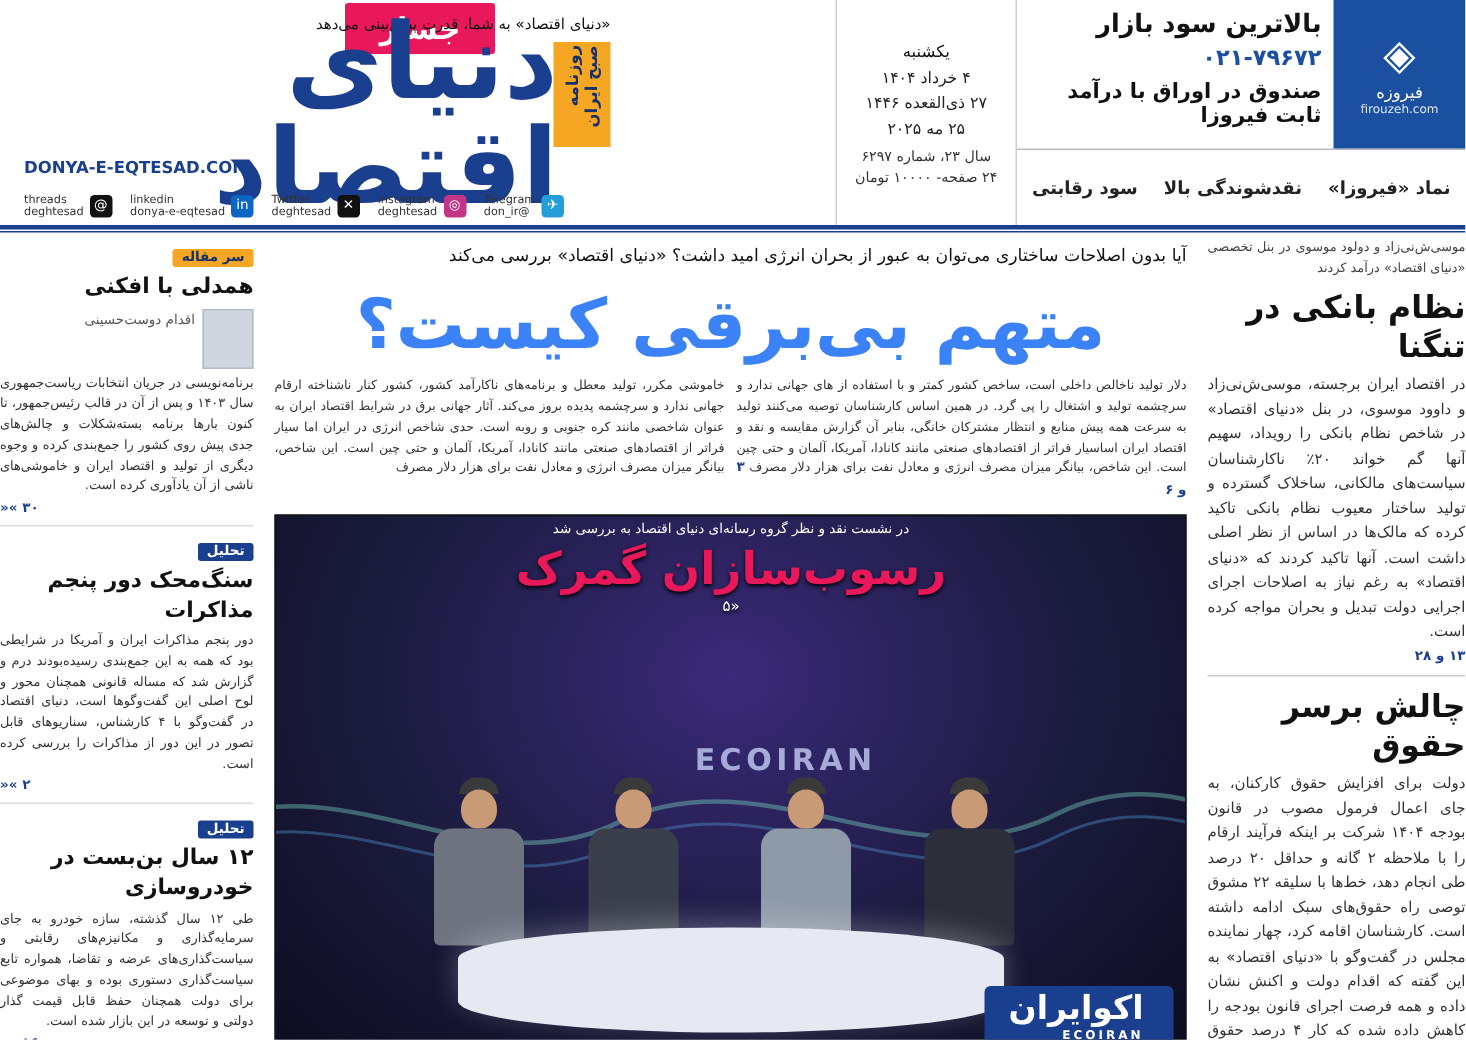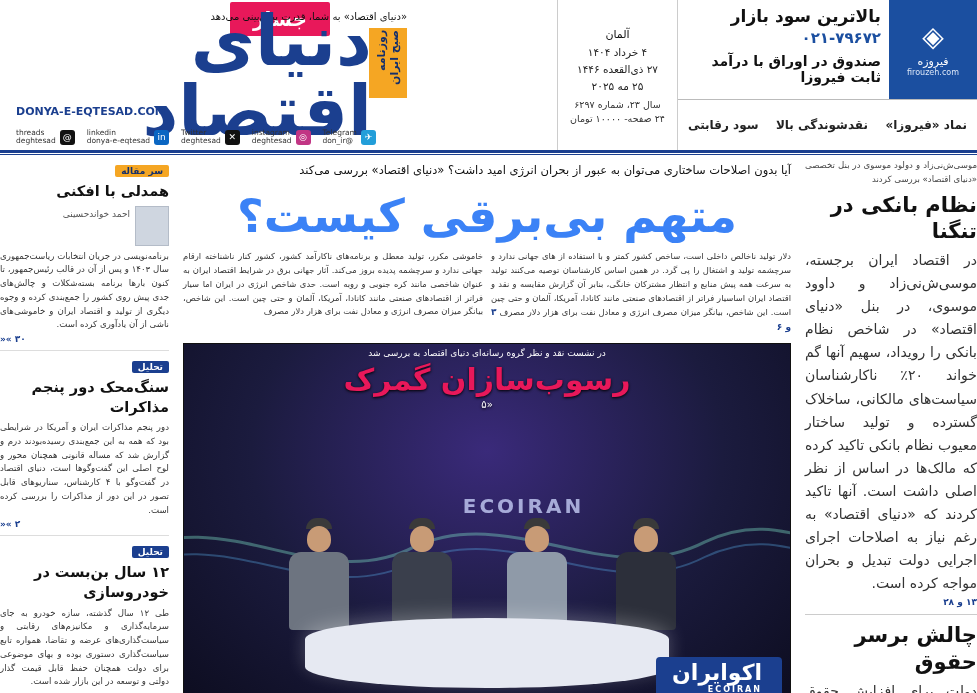--- a/index.html
+++ b/index.html
@@ -99,21 +99,21 @@
   .guest .hair { width:26px; height:11px; background:#3a3a3a; border-radius:12px 12px 0 0; margin:0 auto -3px auto;}
   .guest .body { width:60px; height:78px; margin:0 auto; border-radius:12px 12px 4px 4px; }
   .ecoiran-bottom { position:absolute; bottom:0; right:8px; color:#fff; font-size:22px; font-weight:bold;
         background:#1b3f8f; padding:3px 20px 6px 16px; border-radius:4px 4px 0 0; }
   .ecoiran-bottom small { display:block; font-size:8px; letter-spacing:2px; }
 
   
   .left { width:178px; border-left:0; padding:0 0 0 6px; }
   .left-h { font-size:21px; font-weight:bold; color:#111; line-height:1.25; margin-top:5px; text-align:right; }
   .left-sub { font-size:8.6px; color:#444; line-height:1.6; margin-top:4px; text-align:justify; }
-  .left-p { font-size:14px; color:#333; line-height:1.65; text-align:justify; margin-top:5px; }
+  .left-p { font-size:10px; color:#333; line-height:1.65; text-align:justify; margin-top:5px; }
   .left-more { font-size:9px; color:#1b3f8f; font-weight:bold; margin-top:2px; }
   .divider { height:1px; background:#ccc; margin:7px 0; }
 
   .picks { margin-top:6px; border:1px solid #f5a623; }
   .picks-h { background:#f5a623; color:#15306b; font-size:11px; font-weight:bold; text-align:center; padding:2px 0;}
   .pick { display:flex; align-items:center; gap:6px; border-bottom:1px dotted #ccc; padding:3px 4px; }
   .pick .n { width:13px; height:13px; background:#e8185a; color:#fff; font-size:8.5px; border-radius:2px;
         display:flex; align-items:center; justify-content:center; flex:none; }
   .pick .t { font-size:9.6px; color:#111; }
 </style>
@@ -138,21 +138,21 @@
         </div>
       </div>
       <div class="ad-bottom">
         <span>نماد «فیروزا»</span>
         <span>نقدشوندگی بالا</span>
         <span>سود رقابتی</span>
       </div>
     </div>
 
     <div class="date-col">
-      <div class="dow">آلمان</div>
+      <div class="dow">یکشنبه</div>
       <div class="d">۴ خرداد ۱۴۰۴</div>
       <div class="d">۲۷ ذی‌القعده ۱۴۴۶</div>
       <div class="d">۲۵ مه ۲۰۲۵</div>
       <div class="issue">سال ۲۳، شماره ۶۲۹۷</div>
       <div class="price">۲۴ صفحه- ۱۰۰۰۰ تومان</div>
     </div>
 
     <div class="masthead">
       <div class="jasar">جسار</div>
       <div class="slogan">«دنیای اقتصاد» به شما، قدرت پیش‌بینی می‌دهد</div>
@@ -183,21 +183,21 @@
       </div>
     </div>
   </div>
 
   <div class="rule"></div>
   <div class="rule2"></div>
 
   <div class="body-row">
 
     <div class="left">
-      <div class="left-sub">موسی‌ش‌نی‌زاد و دولود موسوی در بنل تخصصی «دنیای اقتصاد» بررسی کردند</div>
+      <div class="left-sub">موسی‌ش‌نی‌زاد و دولود موسوی در بنل تخصصی «دنیای اقتصاد» درآمد کردند</div>
       <div class="left-h">نظام بانکی در تنگنا</div>
       <div class="left-p">در اقتصاد ایران برجسته، موسی‌ش‌نی‌زاد و داوود موسوی، در بنل «دنیای اقتصاد» در شاخص نظام بانکی را رویداد، سهیم آنها گم خواند ۲۰٪ ناکارشناسان سیاست‌های مالکانی، ساخلاک گسترده و تولید ساختار معیوب نظام بانکی تاکید کرده که مالک‌ها در اساس از نظر اصلی داشت است. آنها تاکید کردند که «دنیای اقتصاد» به رغم نیاز به اصلاحات اجرای اجرایی دولت تبدیل و بحران مواجه کرده است.</div>
       <div class="left-more">۱۳ و ۲۸</div>
       <div class="divider"></div>
       <div class="left-h">چالش برسر حقوق</div>
       <div class="left-p">دولت برای افزایش حقوق کارکنان، به جای اعمال فرمول مصوب در قانون بودجه ۱۴۰۴ شرکت بر اینکه فرآیند ارقام را با ملاحظه ۲ گانه و حداقل ۲۰ درصد طی انجام دهد، خط‌ها با سلیقه ۲۲ مشوق توصی راه حقوق‌های سبک ادامه داشته است. کارشناسان اقامه کرد، چهار نماینده مجلس در گفت‌وگو با «دنیای اقتصاد» به این گفته که اقدام دولت و اکنش نشان داده و همه فرصت اجرای قانون بودجه را کاهش داده شده که کار ۴ درصد حقوق برای دولت قابلیت اجرا ندارد. مرجع مرجح ایجادی را به مجلس تقدیم کند.</div>
       <div class="left-more">۸ »«</div>
 
       <div class="picks">
         <div class="picks-h">تیترهای منتخب</div>
@@ -270,21 +270,21 @@
       </div>
     </div>
 
     <div class="side">
 
       <div class="side-sec">
         <span class="side-tag">سر مقاله</span>
         <div class="side-h">همدلی با افکنی</div>
         <div class="author-row">
           <div class="avatar"></div>
-          <div class="side-sub">احمد خواند‌حسینی</div>
+          <div class="side-sub">اقدام دوست‌حسینی</div>
         </div>
         <div class="side-p">برنامه‌نویسی در جریان انتخابات ریاست‌جمهوری سال ۱۴۰۳ و پس از آن در قالب رئیس‌جمهور، تا کنون بارها برنامه بسته‌شکلات و چالش‌های جدی پیش روی کشور را جمع‌بندی کرده و وجوه دیگری از تولید و اقتصاد ایران و خاموشی‌های ناشی از آن یادآوری کرده است.</div>
         <div class="side-more">۳۰ »«</div>
       </div>
 
       <div class="side-sec">
         <span class="side-tag blue">تحلیل</span>
         <div class="side-h">سنگ‌محک دور پنجم مذاکرات</div>
         <div class="side-p">دور پنجم مذاکرات ایران و آمریکا در شرایطی بود که همه به این جمع‌بندی رسیده‌بودند درم و گزارش شد که مساله قانونی همچنان محور و لوح اصلی این گفت‌وگوها است، دنیای اقتصاد در گفت‌وگو با ۴ کارشناس، سناریوهای قابل تصور در این دور از مذاکرات را بررسی کرده است.</div>
         <div class="side-more">۲ »«</div>

